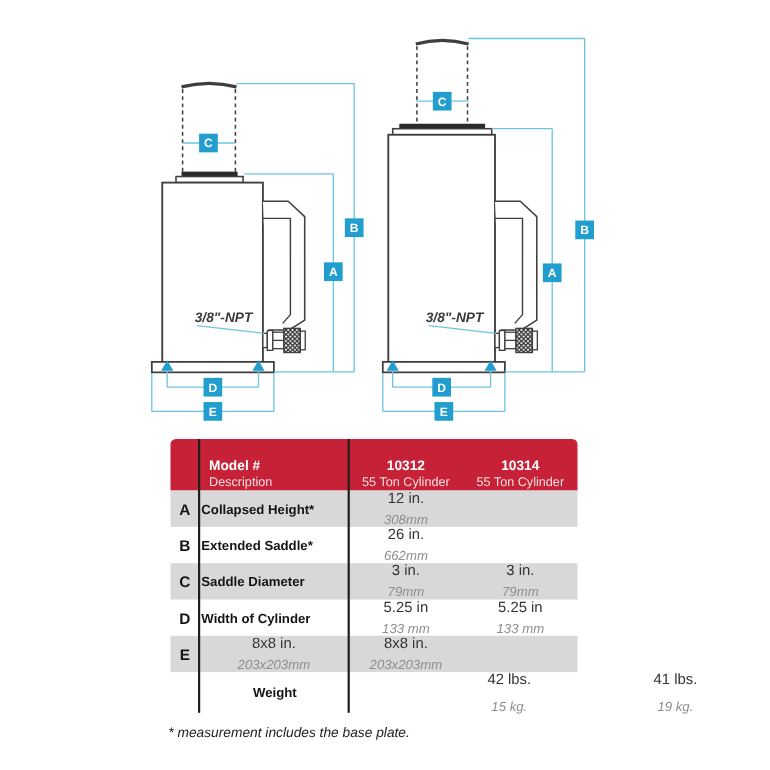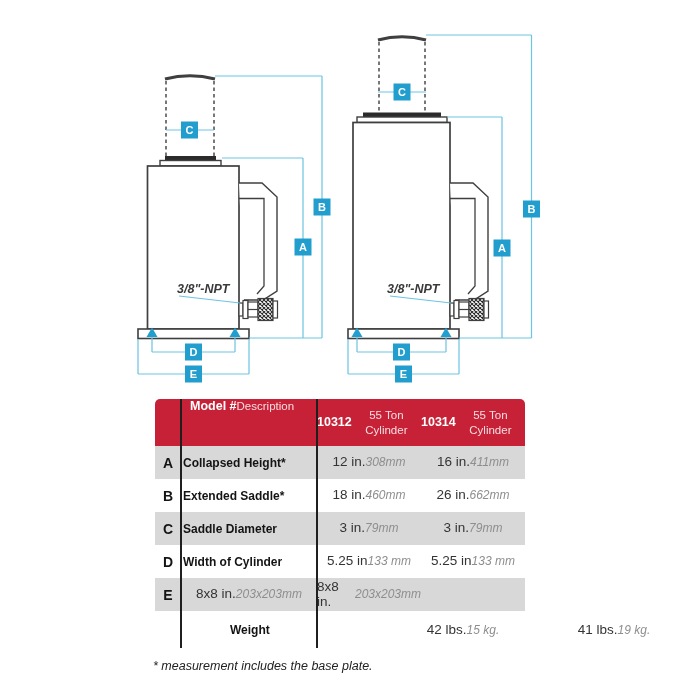--- a/index.html
+++ b/index.html
@@ -8,32 +8,32 @@
     font-family:"Liberation Sans", sans-serif;overflow:hidden;
   }
   svg text{font-family:"Liberation Sans", sans-serif;}
   .dim-letter{fill:#ffffff;font-size:11px;font-weight:bold;text-anchor:middle;}
   .npt-text{fill:#3a3a3a;font-size:12.5px;font-style:italic;font-weight:bold;}
 
   
   .spec-table{position:absolute;left:155px;top:399px;width:370px;}
   .tbl-grid{display:grid;grid-template-columns:26px 136px 104px 104px;}
   .tbl-header{height:47px;background:#c62136;border-radius:5px 5px 0 0;color:#fff;}
-  .tbl-header .hcell{display:flex;flex-direction:row;justify-content:flex-start;}
+  .tbl-header .hcell{display:flex;flex-direction:column;justify-content:flex-end;}
   .hcell.model{padding-left:9px;align-items:flex-start;}
   .hcell.col{align-items:center;text-align:center;}
   .h-main{font-weight:bold;font-size:12.5px;line-height:1.25;}
   .h-sub{font-size:11.5px;color:rgba(255,255,255,0.85);line-height:1.25;}
   .tbl-row{height:33px;}
   .tbl-row.tall{height:38px;gap:47px;}
   .tbl-row.striped{background:#d8d8d8;}
   .cell{display:flex;align-items:center;justify-content:center;}
   .cell.letter{font-weight:bold;font-size:14px;color:#141414;}
   .cell.label{justify-content:flex-start;padding-left:2px;font-weight:bold;font-size:12px;color:#141414;}
-  .cell.value{flex-direction:row;line-height:1.08;}
+  .cell.value{flex-direction:column;line-height:1.08;justify-content:space-between;}
   .v-primary{font-size:13.5px;color:#343434;}
   .v-secondary{font-size:12px;font-style:italic;color:#8e8e8e;}
   .vline{position:absolute;top:0;height:249px;width:2px;background:#1f1f1f;}
   .vline.v1{left:25px;}
   .vline.v2{left:161px;}
   .footnote{position:absolute;left:153px;top:659px;font-size:12.5px;font-style:italic;color:#222;}
 </style>
 </head>
 <body>
 
@@ -164,34 +164,26 @@
     </div>
   </div>
 
   <div class="tbl-grid tbl-row striped">
     <div class="cell letter">A</div>
     <div class="cell label">Collapsed Height*</div>
     <div class="cell value">
       <span class="v-primary">12 in.</span>
       <span class="v-secondary">308mm</span>
     </div>
-    <div class="cell value">
-      <span class="v-primary">16 in.</span>
-      <span class="v-secondary">411mm</span>
-    </div>
   </div>
 
   <div class="tbl-grid tbl-row">
     <div class="cell letter">B</div>
     <div class="cell label">Extended Saddle*</div>
     <div class="cell value">
-      <span class="v-primary">18 in.</span>
-      <span class="v-secondary">460mm</span>
-    </div>
-    <div class="cell value">
       <span class="v-primary">26 in.</span>
       <span class="v-secondary">662mm</span>
     </div>
   </div>
 
   <div class="tbl-grid tbl-row striped">
     <div class="cell letter">C</div>
     <div class="cell label">Saddle Diameter</div>
     <div class="cell value">
       <span class="v-primary">3 in.</span>

